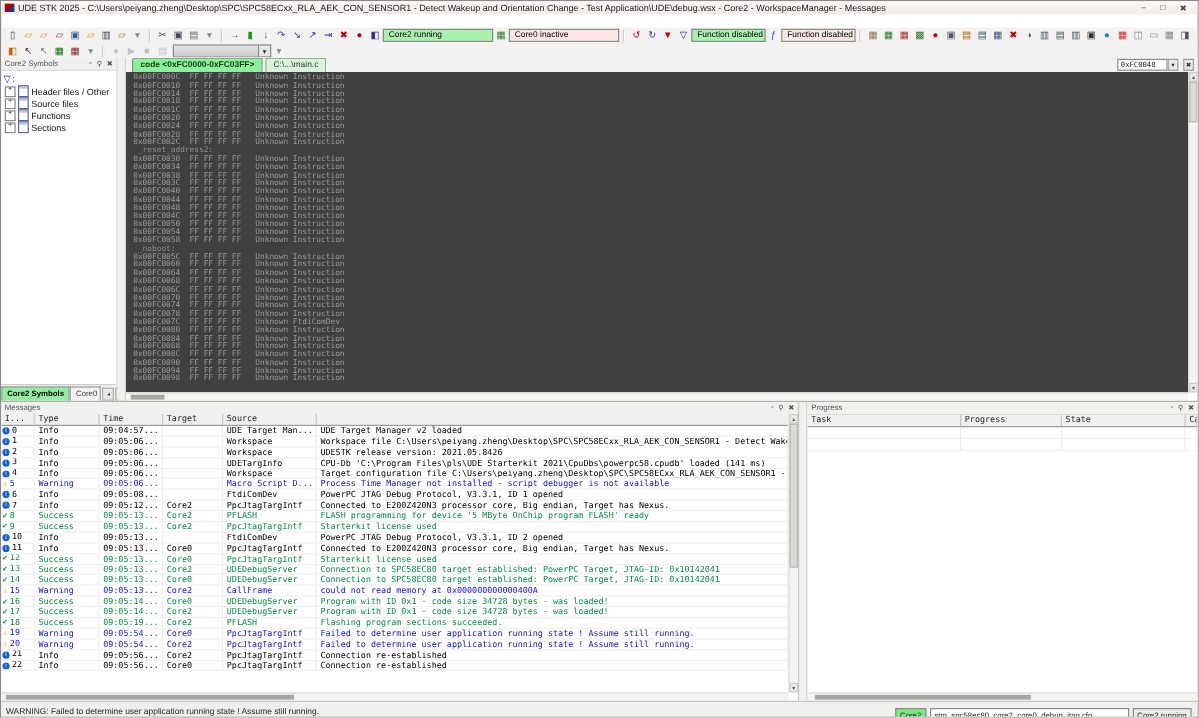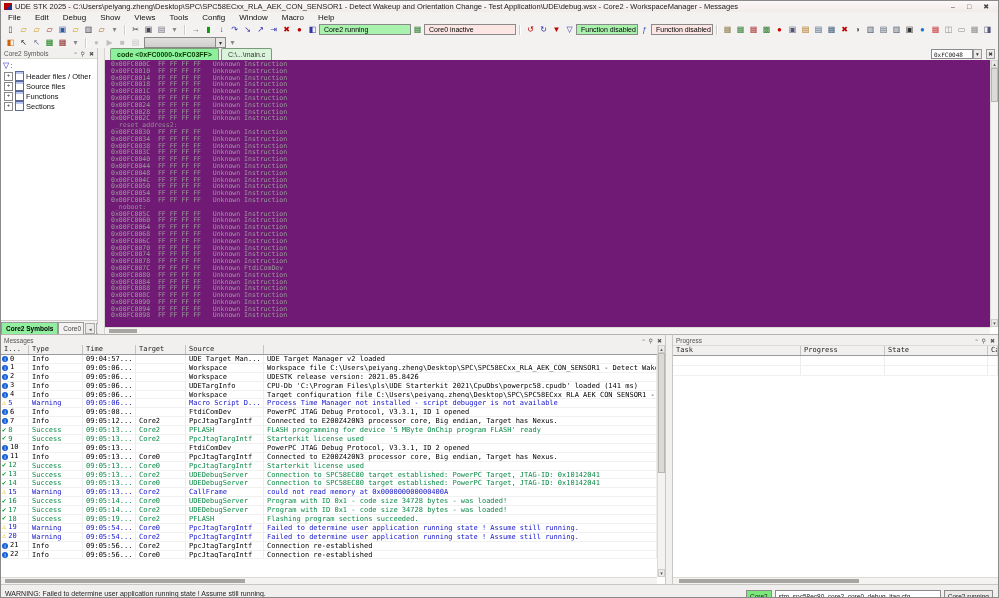--- a/index.html
+++ b/index.html
@@ -53,21 +53,21 @@
   #codepanel{position:absolute;left:104px;top:47px;right:0;height:286px;background:#fff;}
   .tabbar{position:absolute;left:0;top:0;right:0;height:12px;background:#f3f2f1;border-bottom:1px solid #b9b7b4;display:flex;align-items:flex-end;padding-left:5px;}
   .ctab{height:11px;font-size:7px;display:flex;align-items:center;padding:0 6px;border:1px solid #7a9a7a;border-bottom:none;
         border-radius:2px 2px 0 0;margin-right:2px;white-space:nowrap;}
   .ctab.active{background:#8df09c;font-weight:bold;color:#063c00;}
   .ctab.inactive{background:#d9f4da;color:#333;}
   .addr-cluster{margin-left:auto;display:flex;align-items:center;margin-right:3px;margin-bottom:1px;}
   .addr-box{width:42px;height:10px;border:1px solid #8a8a8a;background:#fff;font-size:6px;font-family:"DejaVu Sans Mono",monospace;
             display:flex;align-items:center;padding:0 2px;box-sizing:border-box;color:#222;}
   .mini-btn{width:9px;height:10px;border:1px solid #9a9a9a;background:#eceae8;font-size:5.5px;display:flex;align-items:center;justify-content:center;color:#333;box-sizing:border-box;}
-  .code-body{position:absolute;left:0;top:12px;right:8px;bottom:7px;overflow:hidden;background:#701a75;padding-left:6px;padding-top:1px;}
+  .code-body{position:absolute;left:0;top:12px;right:8px;bottom:7px;overflow:hidden;background:#404040;padding-left:6px;padding-top:1px;}
   .cline{font-family:"DejaVu Sans Mono",monospace;font-size:6.5px;line-height:6.8px;height:6.8px;color:#9b9b9b;white-space:pre;}
   .clabel{color:#8f8f8f;}
   .vscroll{position:absolute;right:0;top:12px;width:8px;bottom:7px;background:#f4f3f1;border-left:1px solid #dddbd8;box-sizing:border-box;}
   .vscroll .thumb{position:absolute;left:0;right:0;top:8px;height:34px;background:#dcdad7;border:1px solid #b8b6b3;box-sizing:border-box;}
   .sc-arrow{position:absolute;left:0;right:0;height:8px;display:flex;align-items:center;justify-content:center;font-size:5px;color:#555;background:#eceae8;border:1px solid #cfcdca;box-sizing:border-box;}
   .hscroll{position:absolute;left:0;bottom:0;height:7px;background:#f4f3f1;border-top:1px solid #dddbd8;box-sizing:border-box;}
   .hthumb{position:absolute;top:1px;height:4px;background:#a8a6a3;}
   
   #msgs{position:absolute;left:0;top:333px;width:664px;height:250px;background:#fff;border-top:1px solid #b5b3b0;box-sizing:border-box;}
   .grid-h{display:grid;grid-template-columns:28px 54px 53px 50px 78px 1fr;height:9px;background:#f1f0ef;border-bottom:1px solid #9a9a9a;
@@ -110,32 +110,20 @@
   <div class="titlebar">
     <span class="app-logo"></span>
     <span class="title-text">UDE STK 2025 - C:\Users\peiyang.zheng\Desktop\SPC\SPC58ECxx_RLA_AEK_CON_SENSOR1 - Detect Wakeup and Orientation Change - Test Application\UDE\debug.wsx - Core2 - WorkspaceManager - Messages</span>
     <span class="win-controls">
       <span>–</span>
       <span>□</span>
       <span>✖</span>
     </span>
   </div>
 
-  <div class="menubar">
-      <span class="menu-item">File</span>
-      <span class="menu-item">Edit</span>
-      <span class="menu-item">Debug</span>
-      <span class="menu-item">Show</span>
-      <span class="menu-item">Views</span>
-      <span class="menu-item">Tools</span>
-      <span class="menu-item">Config</span>
-      <span class="menu-item">Window</span>
-      <span class="menu-item">Macro</span>
-      <span class="menu-item">Help</span>
-    </div>
 
   <div class="tb" id="tb1">
     <span style="display:flex;">
         <span class="tbi" style="color: rgb(68, 68, 85);">▯</span>
         <span class="tbi" style="color: rgb(200, 150, 0);">▱</span>
         <span class="tbi" style="color: rgb(200, 150, 0);">▱</span>
         <span class="tbi" style="color: rgb(160, 48, 48);">▱</span>
         <span class="tbi" style="color: rgb(51, 90, 154);">▣</span>
         <span class="tbi" style="color: rgb(200, 150, 0);">▱</span>
         <span class="tbi" style="color: rgb(68, 68, 85);">▥</span>

